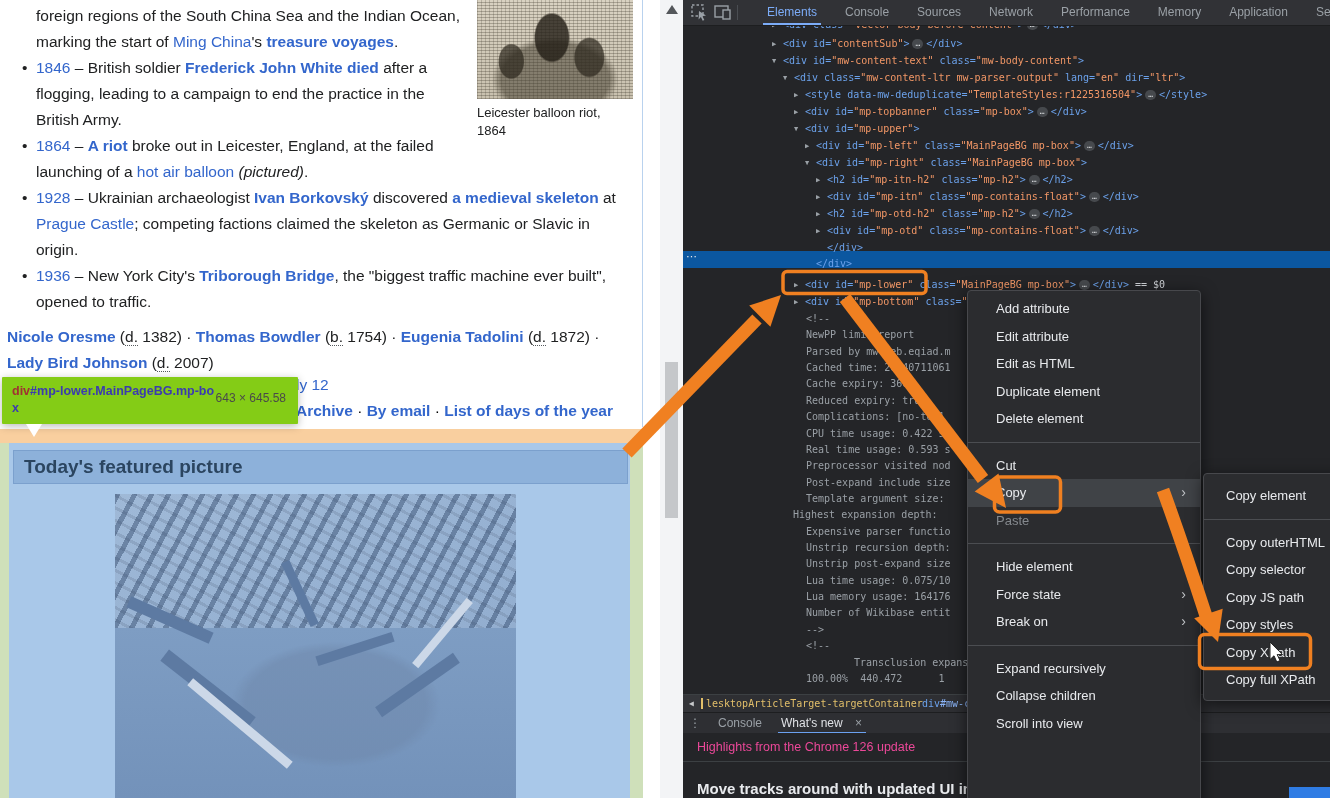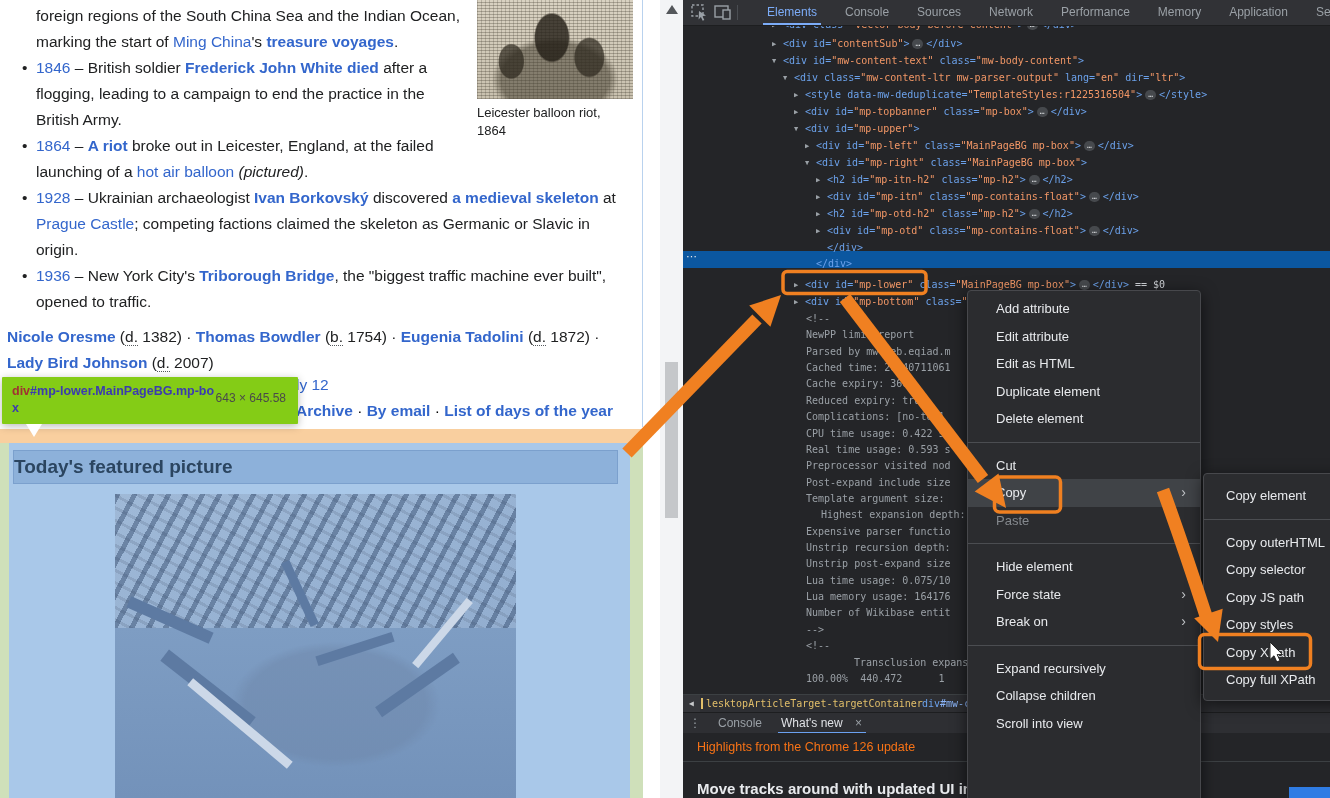--- a/index.html
+++ b/index.html
@@ -38,21 +38,21 @@
   .tt-rest{color:#3b3bb0;word-break:break-all;}
   .tt-size{position:absolute;right:12px;top:14px;font-size:12px;color:#4a4a4a;font-weight:normal;padding-left:46px;}
   #tooltip-pointer{position:absolute;left:26px;top:424px;width:0;height:0;z-index:6;
            border-left:8px solid transparent;border-right:8px solid transparent;border-top:13px solid #fff;}
   
   #tfp-margin{position:absolute;left:0;top:429px;width:643px;height:14px;background:#f9cf9f;}
   #tfp-green{position:absolute;left:0;top:443px;width:643px;height:355px;background:#cfe0ba;}
   #tfp-blue{position:absolute;left:9px;top:443px;width:621px;height:355px;background:#a9c8e9;}
   #tfp-head{position:absolute;left:13px;top:450px;width:603px;height:32px;background:#8db1da;
             border:1px solid #7ba0cd;font-size:19px;font-weight:bold;color:#2b4560;
-            line-height:32px;}
+            line-height:32px;padding-left:10px;}
   #tfp-photo{position:absolute;left:115px;top:494px;width:401px;height:304px;overflow:hidden;
      background:linear-gradient(160deg,#9db9d9 0%,#8fadd1 45%,#85a3c8 100%);}
   .ph-city{position:absolute;left:0;top:0;right:0;height:46%;
      background:repeating-linear-gradient(118deg, rgba(70,92,124,.55) 0 5px, rgba(165,185,210,.28) 5px 15px),
                 repeating-linear-gradient(28deg, rgba(90,110,140,.35) 0 3px, transparent 3px 11px);}
   .ph-water{position:absolute;left:0;top:44%;right:0;bottom:0;
      background:radial-gradient(ellipse 150px 90px at 55% 45%, rgba(110,135,170,.5) 0 60%, transparent 70%),
                 linear-gradient(#7e9dc3,#7392ba);}
   .pier{position:absolute;background:#5d7aa2;}
   .pier.light{background:#ccd8e8;}
@@ -89,21 +89,21 @@
   .bc-tag{color:#6ba1ea;} .bc-id{color:#8ab4f8;}
   #dt-drawertabs{position:absolute;left:0;top:712px;right:0;height:21px;background:#2e2f33;border-top:1px solid #1d1e20;
         font-size:12px;color:#9aa0a6;}
   #drawer-kebab{position:absolute;left:6px;top:3px;font-size:12px;color:#9aa0a6;}
   #drawer-console{position:absolute;left:35px;top:3px;}
   #drawer-wn{position:absolute;left:98px;top:3px;color:#dfe1e5;}
   #drawer-x{position:absolute;left:172px;top:3px;color:#9aa0a6;}
   #drawer-underline{position:absolute;left:95px;bottom:0;width:88px;height:2.5px;background:#6ba1f0;}
   #dt-drawer{position:absolute;left:0;top:733px;right:0;bottom:0;background:#242528;}
   #drawer-toolbar{position:absolute;left:0;top:0;right:0;height:28px;border-bottom:1px solid #3c4043;}
-  #drawer-headline{position:absolute;left:14px;top:0;line-height:28px;font-size:12.5px;color:#f97316;}
+  #drawer-headline{position:absolute;left:14px;top:0;line-height:28px;font-size:12.5px;color:#ec4899;}
   #drawer-heading{position:absolute;left:14px;top:47px;font-size:15px;font-weight:bold;color:#e8eaed;white-space:nowrap;}
   #drawer-bluebox{position:absolute;right:0;bottom:0;width:41px;height:11px;background:#2f7ce4;}
   
   #ctx-menu{position:absolute;left:967px;top:290px;width:234px;height:520px;background:#2b2c2f;
         border:1px solid #47484c;border-radius:4px;box-shadow:0 4px 16px rgba(0,0,0,.6);
         padding-top:4px;box-sizing:border-box;z-index:10;}
   #ctx-submenu{position:absolute;left:1203px;top:473px;width:150px;height:228px;background:#2b2c2f;
         border:1px solid #47484c;border-radius:4px;box-shadow:0 4px 16px rgba(0,0,0,.6);
         padding-top:8px;box-sizing:border-box;z-index:11;}
   .mitem{height:27.5px;line-height:27.5px;font-size:13px;color:#e8eaed;position:relative;white-space:nowrap;}
@@ -216,21 +216,21 @@
         <div class="trow" style="left: 123px; top: 318px;"><span class="tk-d">Parsed by mw-web.eqiad.m</span></div>
         <div class="trow" style="left: 123px; top: 334px;"><span class="tk-d">Cached time: 20240711061</span></div>
         <div class="trow" style="left: 123px; top: 350px;"><span class="tk-d">Cache expiry: 3600</span></div>
         <div class="trow" style="left: 123px; top: 367px;"><span class="tk-d">Reduced expiry: true</span></div>
         <div class="trow" style="left: 123px; top: 383px;"><span class="tk-d">Complications: [no-toc]</span></div>
         <div class="trow" style="left: 123px; top: 400px;"><span class="tk-d">CPU time usage: 0.422 s</span></div>
         <div class="trow" style="left: 123px; top: 416px;"><span class="tk-d">Real time usage: 0.593 s</span></div>
         <div class="trow" style="left: 123px; top: 432px;"><span class="tk-d">Preprocessor visited nod</span></div>
         <div class="trow" style="left: 123px; top: 449px;"><span class="tk-d">Post-expand include size</span></div>
         <div class="trow" style="left: 123px; top: 465px;"><span class="tk-d">Template argument size:</span></div>
-        <div class="trow" style="left: 138px; top: 481px; text-align: center;"><span class="tk-d">Highest expansion depth:</span></div>
+        <div class="trow" style="left: 110px; top: 481px; text-align: center;"><span class="tk-d">Highest expansion depth:</span></div>
         <div class="trow" style="left: 123px; top: 498px;"><span class="tk-d">Expensive parser functio</span></div>
         <div class="trow" style="left: 123px; top: 514px;"><span class="tk-d">Unstrip recursion depth:</span></div>
         <div class="trow" style="left: 123px; top: 530px;"><span class="tk-d">Unstrip post-expand size</span></div>
         <div class="trow" style="left: 123px; top: 547px;"><span class="tk-d">Lua time usage: 0.075/10</span></div>
         <div class="trow" style="left: 123px; top: 563px;"><span class="tk-d">Lua memory usage: 164176</span></div>
         <div class="trow" style="left: 123px; top: 579px;"><span class="tk-d">Number of Wikibase entit</span></div>
         <div class="trow" style="left: 123px; top: 596px;"><span class="tk-d">--&gt;</span></div>
         <div class="trow" style="left: 123px; top: 612px;"><span class="tk-d">&lt;!--</span></div>
         <div class="trow" style="left: 123px; top: 629px; margin-left: 48px;"><span class="tk-d">Transclusion expansion t</span></div>
         <div class="trow" style="left: 123px; top: 645px;"><span class="tk-d">100.00%  440.472      1 </span></div>

